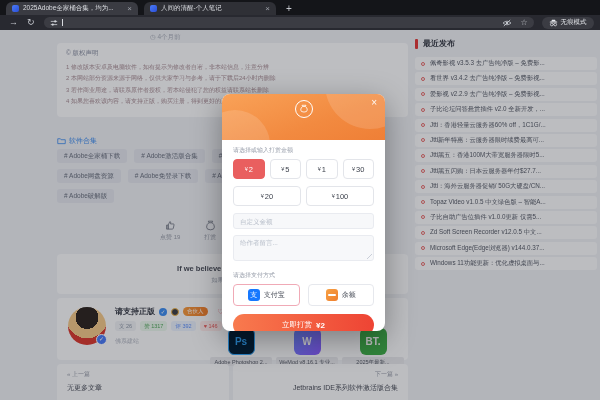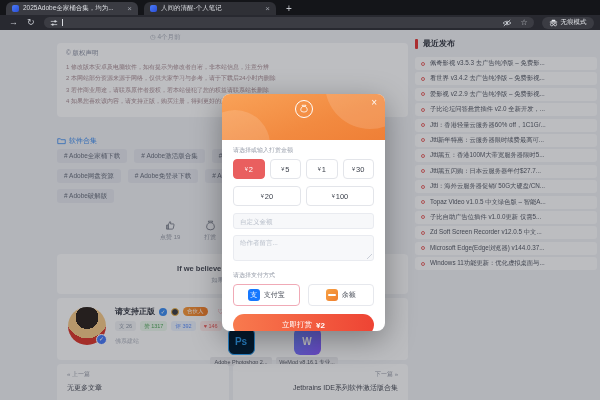--- a/index.html
+++ b/index.html
@@ -264,20 +264,24 @@
     </div>
 
     <div class="app-tile" style="left:210px; top:298px;">
       <div class="app-ico ps">Ps</div>
       <div class="app-cap">Adobe Photoshop 2...</div>
     </div>
     <div class="app-tile" style="left:276px; top:298px;">
       <div class="app-ico wemod">W</div>
       <div class="app-cap">WeMod v8.16.1 专业...</div>
     </div>
+    <div class="app-tile" style="left:342px; top:298px;">
+      <div class="app-ico bt">BT.</div>
+      <div class="app-cap">2025年最新...</div>
+    </div>
 
     <div class="nav-card prev">
       <div class="nav-dir"><span>«</span> <span>上一篇</span></div>
       <div class="nav-title">无更多文章</div>
     </div>
     <div class="nav-card next">
       <div class="nav-dir"><span>下一篇</span> <span>»</span></div>
       <div class="nav-title">Jetbrains IDE系列软件激活版合集</div>
     </div>
 

